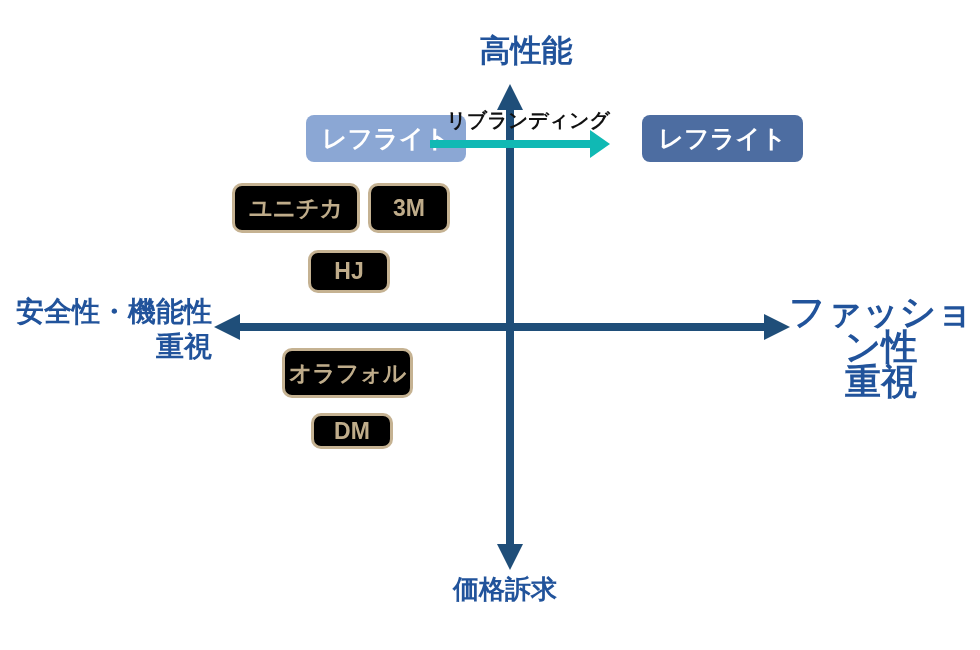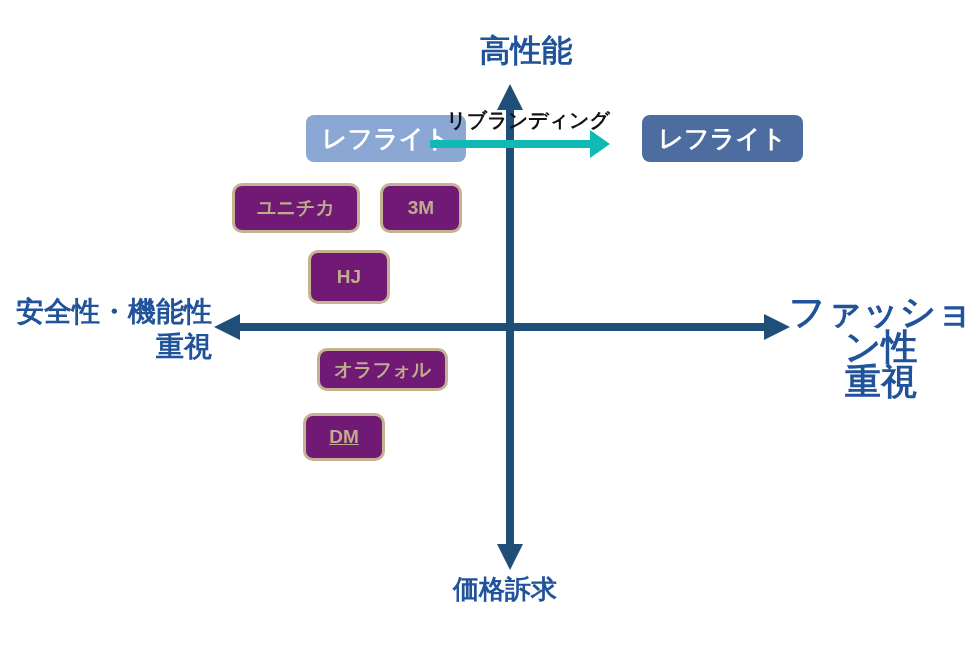--- a/index.html
+++ b/index.html
@@ -55,28 +55,28 @@
   .rebrand-line{position:absolute;left:430px;top:140px;width:160px;height:8px;background:var(--arrow);}
   .rebrand-head{position:absolute;left:590px;top:130px;width:0;height:0;
     border-top:14px solid transparent;border-bottom:14px solid transparent;border-left:20px solid var(--arrow);}
   .rebrand-label{
     position:absolute;left:430px;top:107px;width:180px;text-align:right;
     font-size:20px;font-weight:600;color:var(--transition-text);z-index:3;
   }
   
   .comp-box{
     position:absolute;display:flex;align-items:center;justify-content:center;
-    background:#701a75;border:3px solid var(--competitor-border);border-radius:10px;
-    color:var(--competitor-text);font-weight:bold;font-size:19px;box-sizing:border-box;
+    background:#000000;border:3px solid var(--competitor-border);border-radius:10px;
+    color:var(--competitor-text);font-weight:bold;font-size:23px;box-sizing:border-box;
   }
   .comp-unitika{left:232px;top:183px;width:128px;height:50px;}
-  .comp-3m{left:380px;top:183px;width:82px;height:50px;text-align:center;}
-  .comp-hj{left:308px;top:250px;width:82px;height:54px;text-align:center;}
-  .comp-orafol{left:282px;top:348px;width:131px;height:43px;margin-left:35px;}
-  .comp-dm{left:303px;top:413px;width:82px;height:48px;text-decoration:underline;}
+  .comp-3m{left:368px;top:183px;width:82px;height:50px;text-align:center;}
+  .comp-hj{left:308px;top:250px;width:82px;height:43px;text-align:center;}
+  .comp-orafol{left:282px;top:348px;width:131px;height:50px;}
+  .comp-dm{left:311px;top:413px;width:82px;height:36px;}
 </style>
 </head>
 <body>
 
 <div class="stage">
 
   <div class="axis-line axis-v"></div>
   <div class="axis-line axis-h"></div>
   <div class="ah ah-up"></div>
   <div class="ah ah-down"></div>

